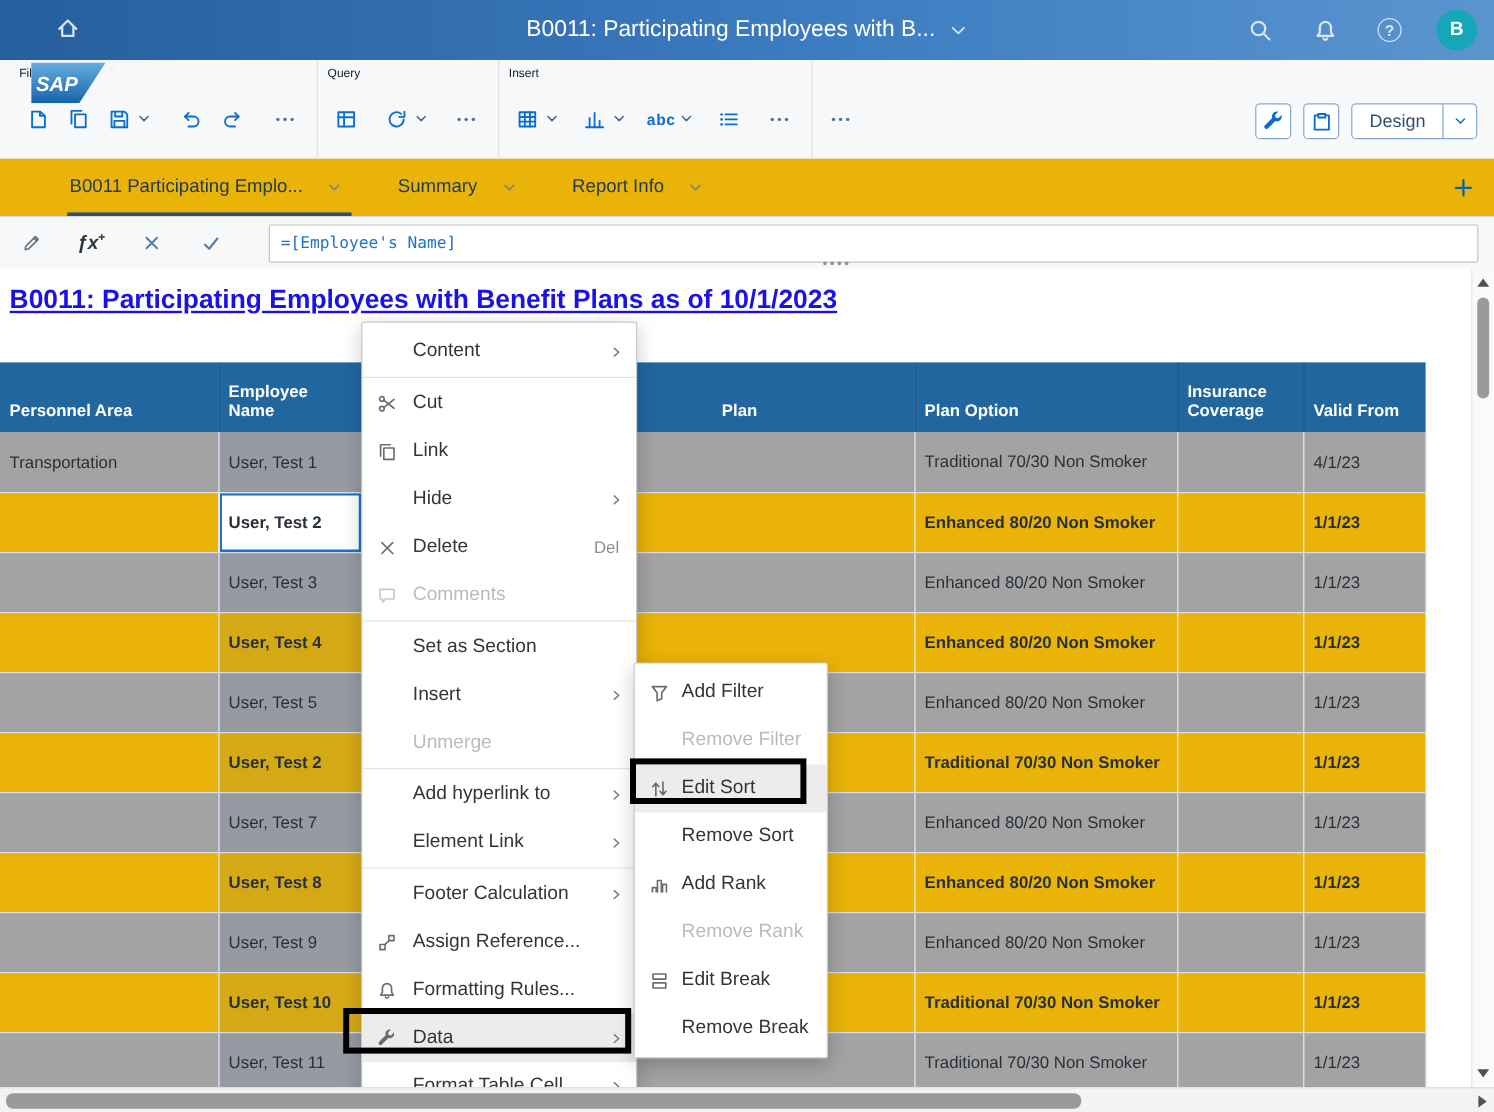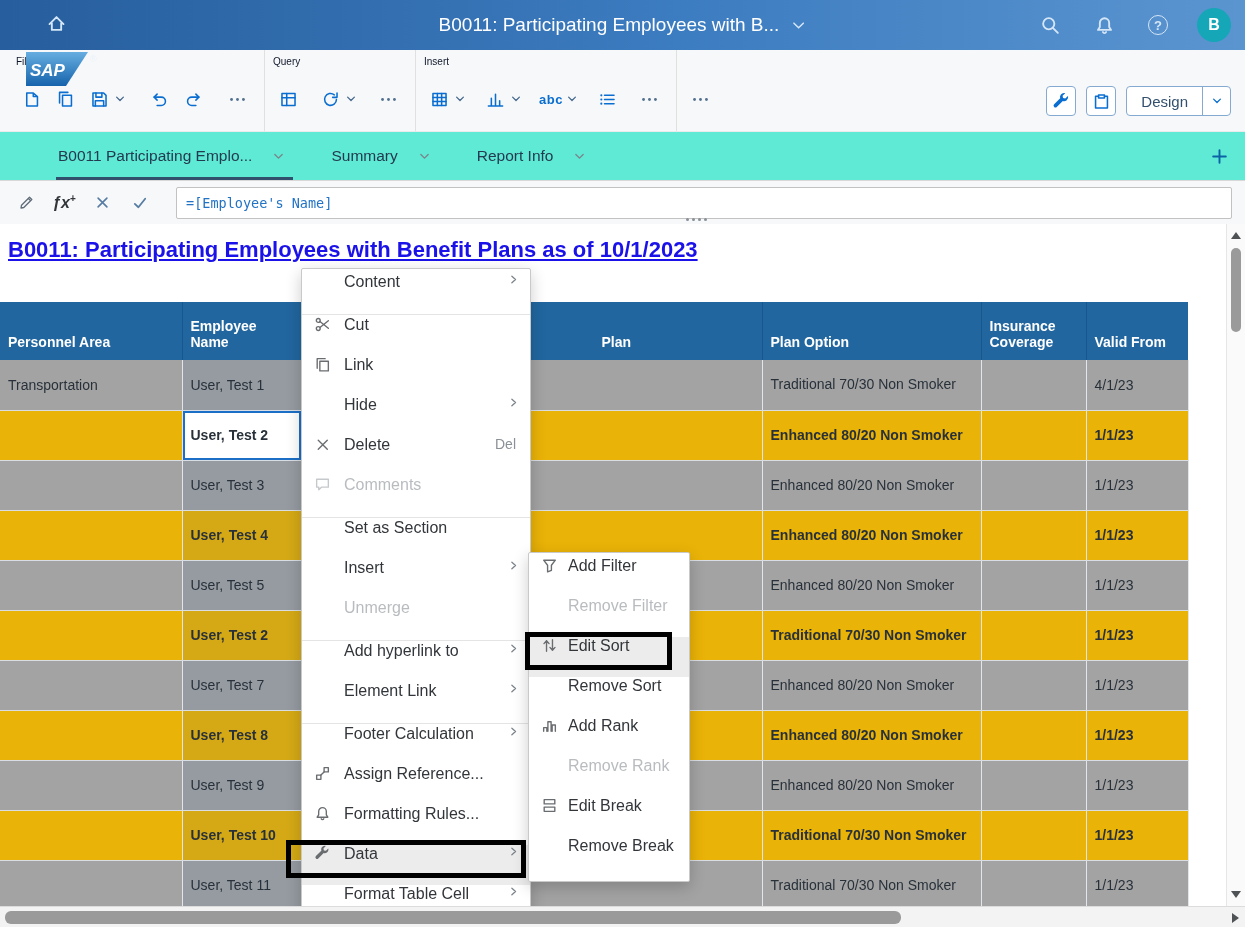--- a/index.html
+++ b/index.html
@@ -32,31 +32,31 @@
   .tchev { width:16px; height:30px; display:flex; align-items:center; justify-content:center; margin-left:-6px; cursor:pointer; }
   .abc-label { color:#0a6ed1; font-size:13px; font-weight:bold; letter-spacing:0.5px; }
   .toolbar-right { position:absolute; right:14px; top:86px; display:flex; gap:10px; align-items:center; z-index:11; }
   .sqbtn { width:30px; height:30px; border:1px solid #84aad2; border-radius:4px; background:#fff;
            display:flex; align-items:center; justify-content:center; cursor:pointer; }
   .design-btn { height:30px; border:1px solid #84aad2; border-radius:4px; background:#fff; display:flex; align-items:center; cursor:pointer; }
   .design-label { padding:0 14px; font-size:15px; color:#32506e; }
   .design-chev { border-left:1px solid #84aad2; width:28px; height:100%; display:flex; align-items:center; justify-content:center; }
 
   
-  .tabsbar { position:absolute; top:132px; left:0; right:0; height:49px; background:#5eead4;
+  .tabsbar { position:absolute; top:132px; left:0; right:0; height:49px; background:#eab308;
              border-bottom:1px solid #d8d8d8; display:flex; align-items:center; padding-left:58px; z-index:8; }
   .tab { display:flex; align-items:center; gap:20px; margin-right:46px; font-size:15.5px; color:#243a50;
          height:100%; position:relative; cursor:pointer; white-space:nowrap; }
   .tab.active::after { content:''; position:absolute; left:-2px; right:-8px; bottom:0; height:3px; background:#31506d; }
   .tab-plus { position:absolute; right:16px; cursor:pointer; display:flex; }
 
   
   .formulabar { position:absolute; top:181px; left:0; right:0; height:43px; background:#f7f8f9;
                 display:flex; align-items:center; padding-left:12px; z-index:8; }
-  .fbtn { width:28px; height:28px; display:flex; align-items:center; justify-content:center; margin-right:10px; cursor:pointer; }
+  .fbtn { width:28px; height:28px; display:flex; align-items:center; justify-content:center; margin-right:22px; cursor:pointer; }
   .fx-label { font-size:16px; font-style:italic; color:#32363a; font-weight:bold; }
   .fx-label sup { font-size:10px; font-style:normal; }
   .formula-input { flex:1; margin:0 13px 0 12px; height:32px; border:1px solid #c2c2c2; border-radius:2px; background:#fff;
                    font-family:"DejaVu Sans Mono",monospace; font-size:13.5px; color:#2273c4; padding:0 9px; outline:none; }
   .drag-dots { position:absolute; top:218px; left:686px; display:flex; gap:3px; z-index:20; cursor:row-resize; }
   .drag-dots i { width:3px; height:3px; border-radius:50%; background:#8a9097; display:block; }
 
   
   .report { position:absolute; top:224px; left:0; width:1226px; height:682px; background:#fff; overflow:hidden; z-index:5; }
   .report-title { position:absolute; top:13px; left:8px; font-size:22px; font-weight:bold; color:#1a12e8;
@@ -75,21 +75,21 @@
   td.selected-cell { background:#fff; box-shadow:inset 0 0 0 2px #1b6fc6; }
   td.plan-cell { padding-left:194px; white-space:nowrap; }
   td.option-cell { padding-right:56px; line-height:17px; }
   td.valid-cell { padding-left:12px; }
 
   
   .menu { position:absolute; background:#fff; border:1px solid #c9c9c9; border-radius:2px;
           box-shadow:0 5px 16px rgba(0,0,0,0.20); padding:4px 0; }
   #context-menu { left:301px; top:268px; width:230px; z-index:70; }
   #sub-menu { left:528px; top:552px; width:162px; z-index:80; }
-  .menu-item { height:40px; display:flex; align-items:flex-start; padding:0 10px 0 12px; font-size:16px; color:#32363a; cursor:pointer; }
+  .menu-item { height:40px; display:flex; align-items:center; padding:0 10px 0 12px; font-size:16px; color:#32363a; cursor:pointer; }
   .menu-item .mi-icon { width:30px; display:flex; align-items:center; }
   #sub-menu .menu-item .mi-icon { width:27px; }
   .menu-item .mi-label { flex:1; white-space:nowrap; overflow:hidden; }
   .menu-item .mi-extra { color:#8b9096; font-size:14px; margin-right:4px; }
   .menu-item .mi-chevron { width:13px; display:flex; align-items:center; }
   .menu-item.disabled { color:#b9bcbf; }
   .menu-item.disabled svg { stroke:#c6c9cc; }
   .menu-item.hovered { background:#ececec; }
   .menu-sep { height:1px; background:#e4e4e4; margin:1px 0; }
 

